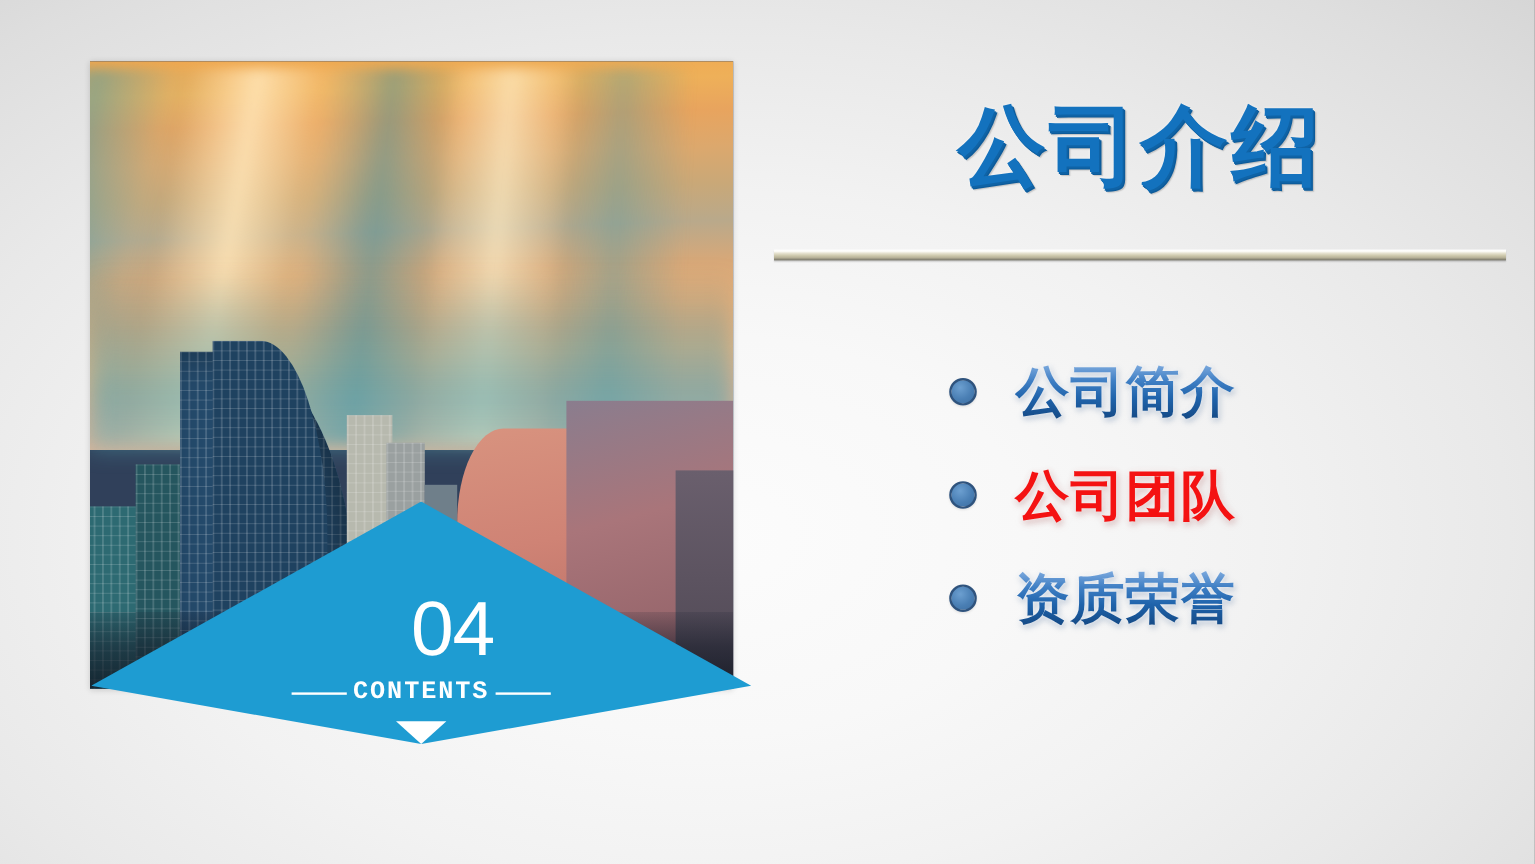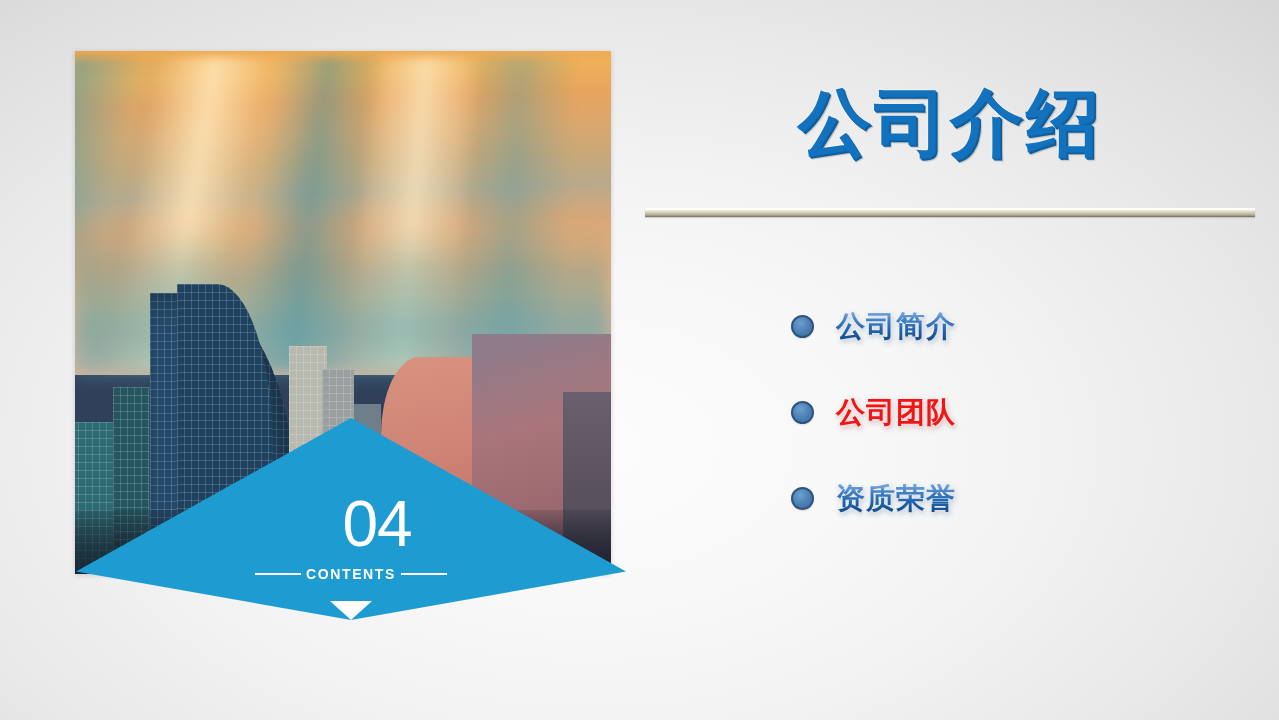--- a/index.html
+++ b/index.html
@@ -137,23 +137,24 @@
     position: absolute;
     top: 148px; left: 0; width: 100%;
     display: flex;
     align-items: center;
     justify-content: center;
     gap: 5px;
   }
   .cline { width: 46px; height: 2px; background: #fff; }
   #contents-label {
     color: #fff;
-    font-size: 14px;
+    font-size: 21px;
     font-weight: bold;
     letter-spacing: 1.6px;
+    font-family: Liberation Mono, monospace;
   }
   #down-tri {
     position: absolute;
     top: 183px; left: 50%;
     transform: translateX(-50%);
     width: 0; height: 0;
     border-left: 21px solid transparent;
     border-right: 21px solid transparent;
     border-top: 19px solid #fff;
   }
@@ -204,22 +205,22 @@
   .dot {
     width: 23px; height: 23px;
     border-radius: 50%;
     background: radial-gradient(circle at 38% 32%, #6c9fd0 0%, #4a7fb4 55%, #3d6ea1 100%);
     border: 2px solid #2f537d;
     box-sizing: border-box;
     flex: none;
     box-shadow: 0 1px 2px rgba(0,0,0,0.10);
   }
   .btxt {
-    margin-left: 22px;
-    font-size: 29px;
+    margin-left: 32px;
+    font-size: 45px;
     font-weight: bold;
     letter-spacing: 1px;
     line-height: 1;
   }
   .btxt.blue {
     color: #1f63ab;
     background: linear-gradient(180deg, #7ba8dd 0%, #3f7fc4 30%, #1f63ab 62%, #154a86 100%);
     -webkit-background-clip: text;
     background-clip: text;
     -webkit-text-fill-color: transparent;

